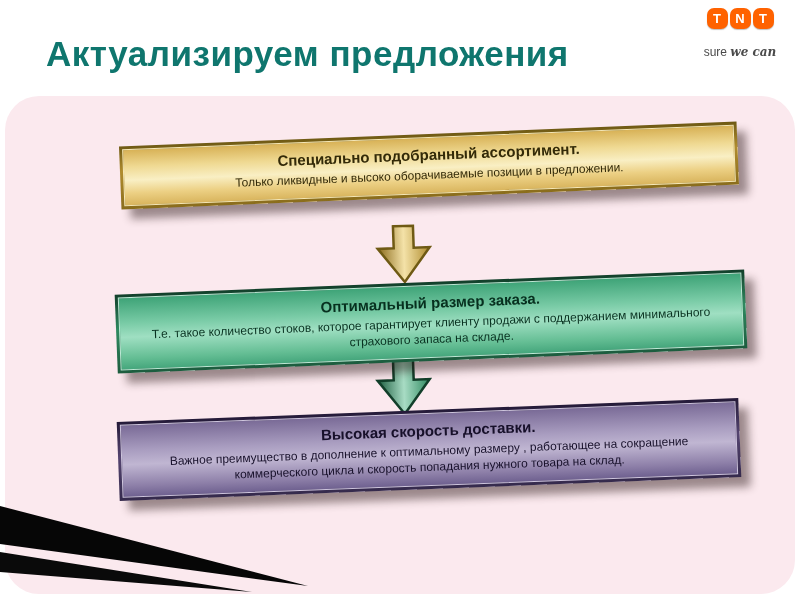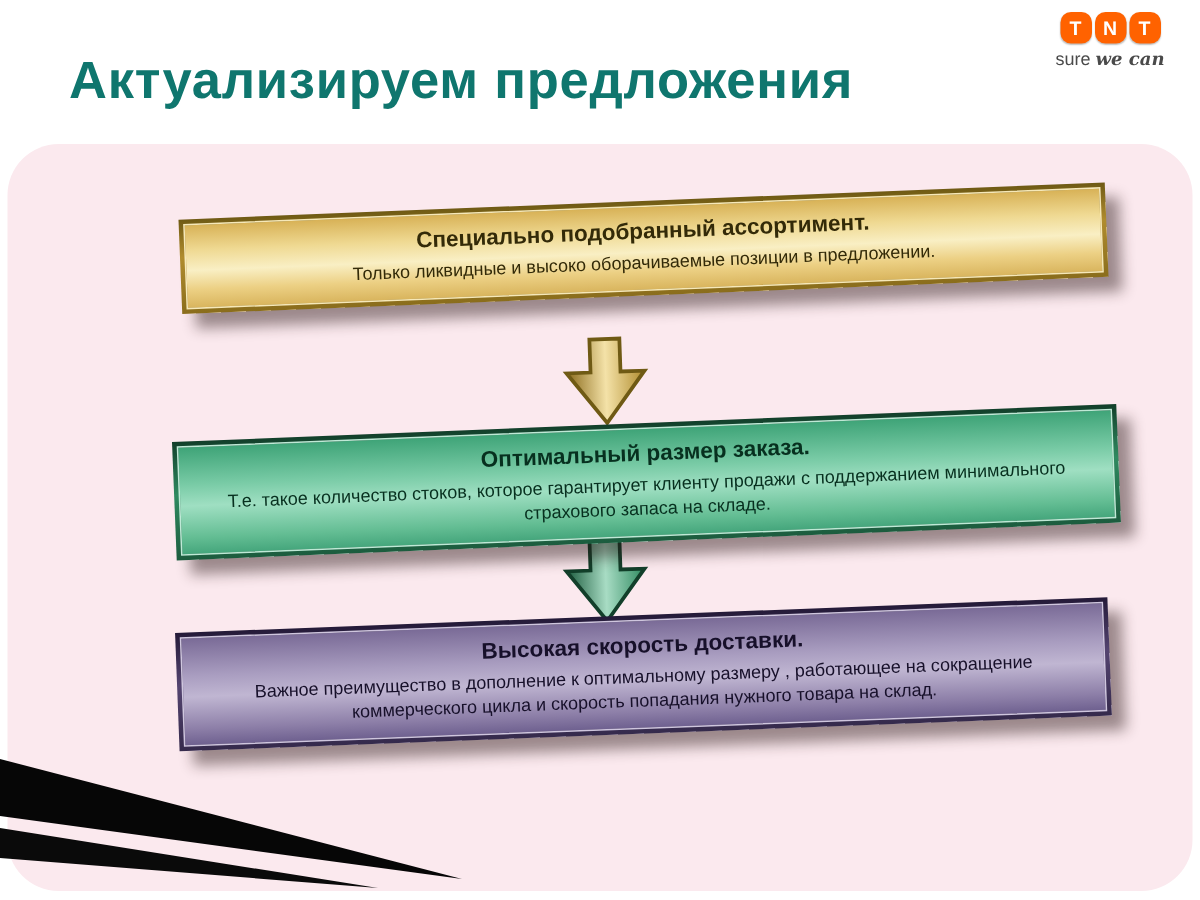--- a/index.html
+++ b/index.html
@@ -16,21 +16,21 @@
     font-size:35px;font-weight:bold;color:#0f766e;letter-spacing:.5px;
   }
   
   .logo{position:absolute;right:14px;top:8px;width:92px;text-align:center;z-index:6;}
   .logo-letters{display:flex;justify-content:center;gap:2px;}
   .logo-letter{
     width:21px;height:21px;background:#ff6200;color:#fff;font-weight:bold;
     font-size:13px;border-radius:7px;display:flex;align-items:center;justify-content:center;
     box-shadow:0 1px 1px rgba(0,0,0,.25);
   }
-  .logo-tagline{margin-top:3px;font-size:12px;color:#4a4a4a;}
+  .logo-tagline{margin-top:16px;font-size:12px;color:#4a4a4a;}
   .logo-tagline .script{font-family:"DejaVu Serif",serif;font-style:italic;font-weight:bold;}
   
   .banner{
     position:absolute;padding:3px;z-index:3;
     box-shadow:9px 10px 9px rgba(40,20,20,.45);
   }
   .banner-face{padding:8px 26px 10px;text-align:center;}
   .banner h3{margin:0 0 4px;font-size:15px;}
   .banner p{margin:0;font-size:12px;line-height:1.35;}
   .gold{left:120px;top:134px;width:612px;transform:rotate(-2.3deg);

